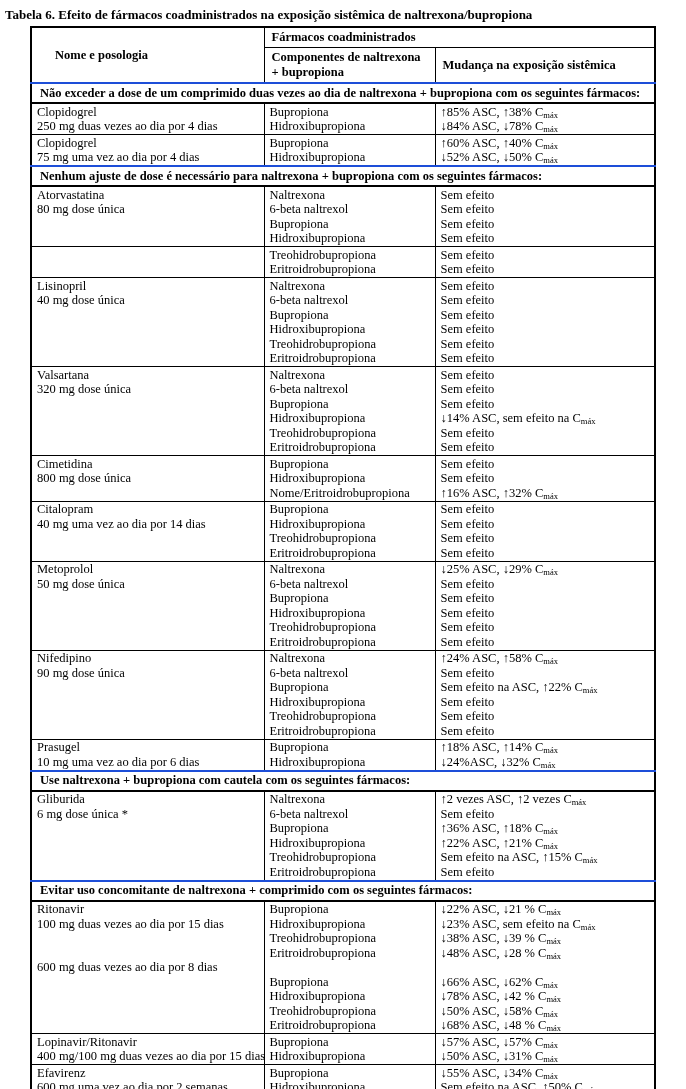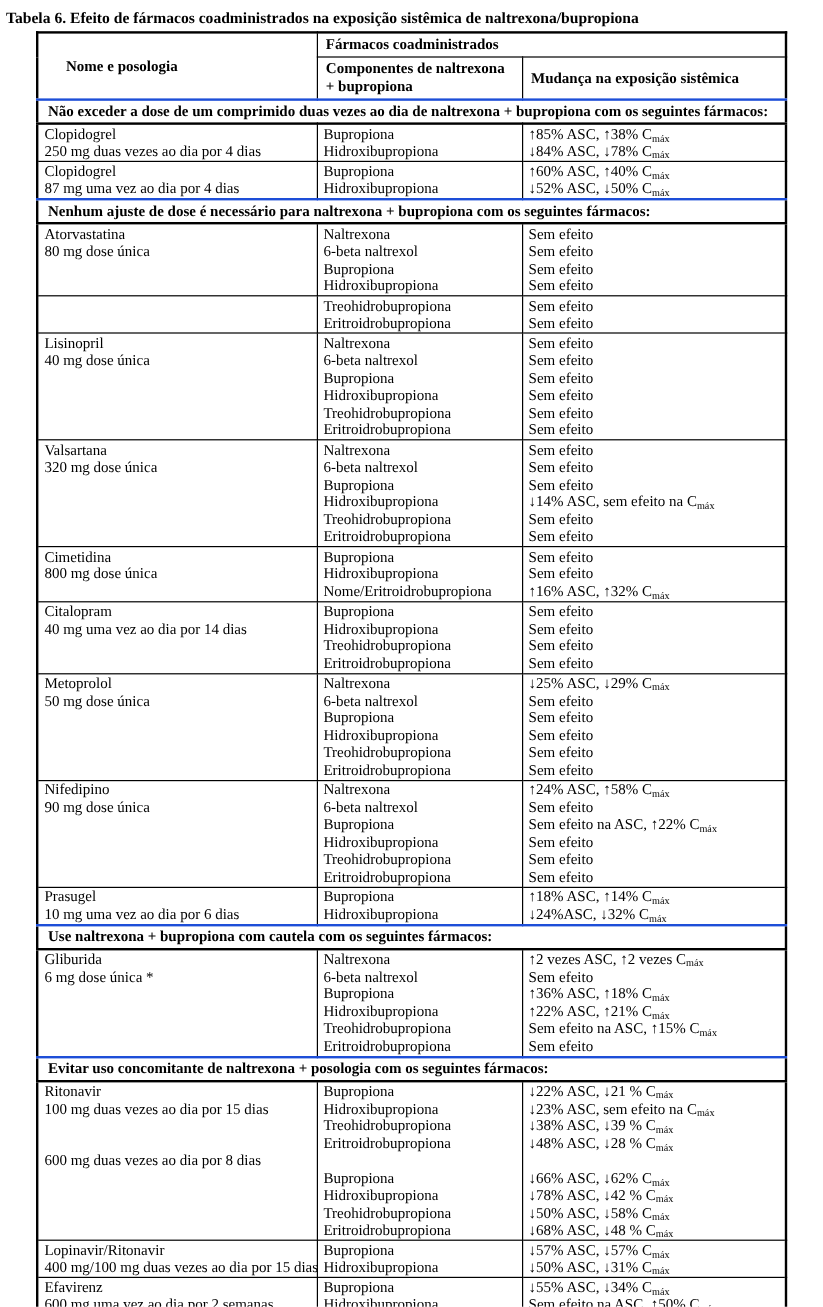--- a/index.html
+++ b/index.html
@@ -72,21 +72,21 @@
           <div class="ln">Hidroxibupropiona</div>
         </td>
         <td>
           <div class="ln">↑85% ASC, ↑38% C<sub class="cmax-sub">máx</sub></div>
           <div class="ln">↓84% ASC, ↓78% C<sub class="cmax-sub">máx</sub></div>
         </td>
       </tr>
       <tr>
         <td>
           <div class="ln">Clopidogrel</div>
-          <div class="ln">87 mg uma vez ao dia por 4 dias</div>
+          <div class="ln">75 mg uma vez ao dia por 4 dias</div>
         </td>
         <td>
           <div class="ln">Bupropiona</div>
           <div class="ln">Hidroxibupropiona</div>
         </td>
         <td>
           <div class="ln">↑60% ASC, ↑40% C<sub class="cmax-sub">máx</sub></div>
           <div class="ln">↓52% ASC, ↓50% C<sub class="cmax-sub">máx</sub></div>
         </td>
       </tr>
@@ -277,21 +277,21 @@
         <td>
           <div class="ln">↑2 vezes ASC, ↑2 vezes C<sub class="cmax-sub">máx</sub></div>
           <div class="ln">Sem efeito</div>
           <div class="ln">↑36% ASC, ↑18% C<sub class="cmax-sub">máx</sub></div>
           <div class="ln">↑22% ASC, ↑21% C<sub class="cmax-sub">máx</sub></div>
           <div class="ln">Sem efeito na ASC, ↑15% C<sub class="cmax-sub">máx</sub></div>
           <div class="ln">Sem efeito</div>
         </td>
       </tr>
       <tr class="section-row">
-        <td colspan="3">Evitar uso concomitante de naltrexona + posologia com os seguintes fármacos:</td>
+        <td colspan="3">Evitar uso concomitante de naltrexona + comprimido com os seguintes fármacos:</td>
       </tr>
       <tr>
         <td>
           <div class="ln">Ritonavir</div>
           <div class="ln">100 mg duas vezes ao dia por 15 dias</div>
           <div class="ln"></div>
           <div class="ln"></div>
           <div class="ln">600 mg duas vezes ao dia por 8 dias</div>
         </td>
         <td>

